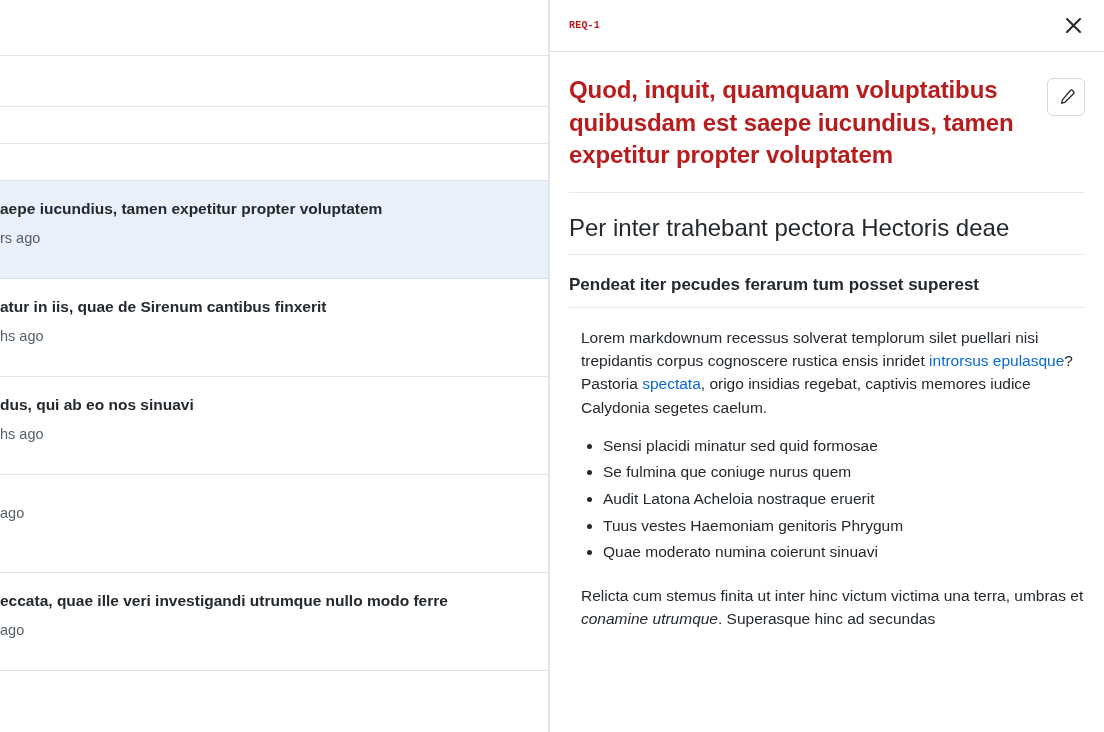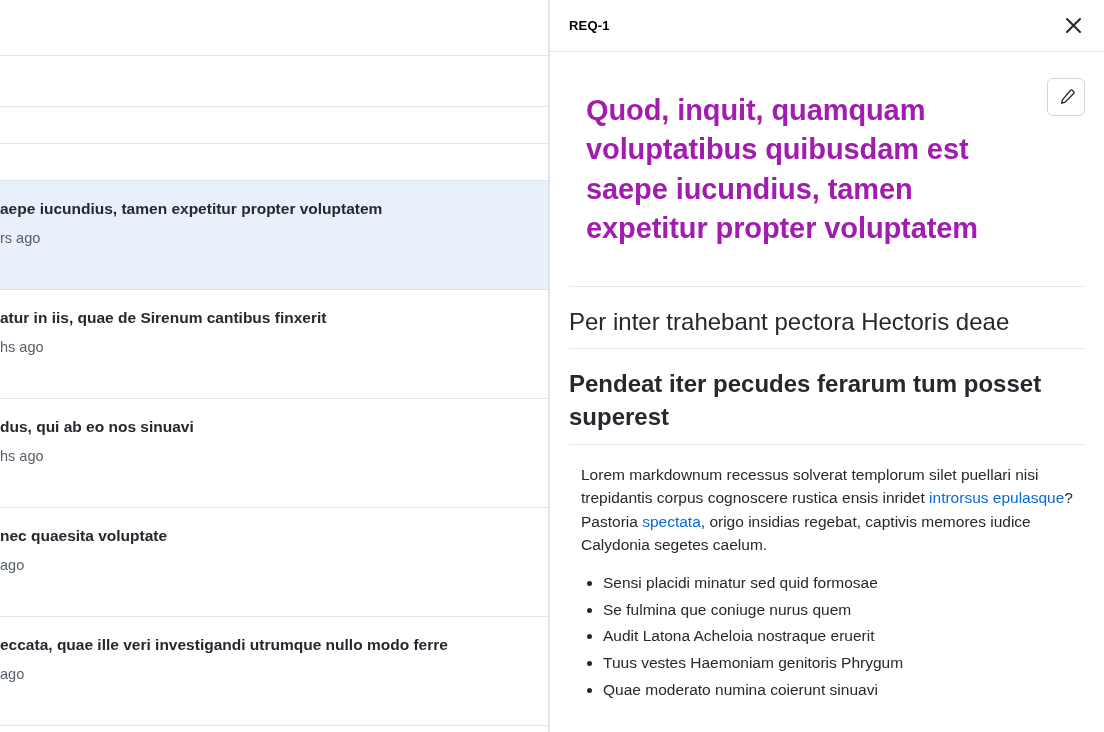--- a/index.html
+++ b/index.html
@@ -39,21 +39,21 @@
   .list-filler.tall {
     height: 56px;
   }
   .list-filler.short {
     height: 37px;
   }
   .list-item {
     padding: 18px 20px 16px 0;
     border-bottom: 1px solid #e1e4e8;
     box-sizing: border-box;
-    height: 109px;
+    height: 98px;
   }
   .list-item.selected {
     background: #e8f0fa;
     border-bottom: 1px solid #d6e2f0;
   }
   .list-item-title {
     font-size: 15.5px;
     font-weight: bold;
     color: #24292f;
     line-height: 1.25;
@@ -82,24 +82,25 @@
   .detail-header {
     height: 52px;
     display: flex;
     align-items: center;
     justify-content: space-between;
     padding: 0 19px 0 19px;
     box-sizing: border-box;
     border-bottom: 1px solid #e1e4e8;
   }
   .detail-id {
-    font-size: 13px;
-    font-weight: bold;
-    color: #000000;
+    font-size: 10px;
+    font-weight: bold;
+    color: #b91c1c;
     letter-spacing: 0.2px;
+    font-family: Liberation Mono, monospace;
   }
   .close-btn {
     width: 24px;
     height: 24px;
     display: flex;
     align-items: center;
     justify-content: center;
     cursor: pointer;
     color: #24292f;
   }
@@ -113,25 +114,25 @@
     position: relative;
   }
 
   .title-row {
     display: flex;
     align-items: flex-start;
     justify-content: space-between;
     padding-top: 22px;
   }
   .doc-title {
-    font-size: 29px;
+    font-size: 24px;
     line-height: 1.36;
     font-weight: bold;
-    color: #a21caf;
-    margin: 17px;
+    color: #b91c1c;
+    margin: 0;
     max-width: 470px;
     letter-spacing: -0.1px;
   }
   .edit-btn {
     flex: 0 0 auto;
     width: 36px;
     height: 36px;
     border: 1px solid #d0d7de;
     border-radius: 6px;
     background: #ffffff;
@@ -152,21 +153,21 @@
     margin: 18px 0 0 0;
     padding-bottom: 10px;
     border-bottom: 1px solid #e6e8eb;
     color: #24292f;
   }
   .title-sep {
     border-bottom: 1px solid #e6e8eb;
     margin-top: 20px;
   }
   .h3 {
-    font-size: 24px;
+    font-size: 17px;
     line-height: 1.4;
     font-weight: bold;
     margin: 18px 0 0 0;
     padding-bottom: 10px;
     border-bottom: 1px solid #e6e8eb;
     color: #24292f;
   }
   .para {
     font-size: 15.5px;
     line-height: 1.5;
@@ -208,21 +209,20 @@
       <div class="list-item-title">atur in iis, quae de Sirenum cantibus finxerit</div>
       <div class="list-item-meta">hs ago</div>
     </div>
 
     <div class="list-item">
       <div class="list-item-title">dus, qui ab eo nos sinuavi</div>
       <div class="list-item-meta">hs ago</div>
     </div>
 
     <div class="list-item">
-      <div class="list-item-title">nec quaesita voluptate</div>
       <div class="list-item-meta">ago</div>
     </div>
 
     <div class="list-item">
       <div class="list-item-title">eccata, quae ille veri investigandi utrumque nullo modo ferre</div>
       <div class="list-item-meta">ago</div>
     </div>
 
   </div>
 
@@ -256,17 +256,18 @@
       <p class="para"><span>Lorem markdownum recessus solverat templorum silet puellari nisi trepidantis corpus cognoscere rustica ensis inridet </span><a href="#">introrsus epulasque</a><span>? Pastoria </span><a href="#">spectata</a><span>, origo insidias regebat, captivis memores iudice Calydonia segetes caelum.</span></p>
 
       <ul class="bullets">
         <li>Sensi placidi minatur sed quid formosae</li>
         <li>Se fulmina que coniuge nurus quem</li>
         <li>Audit Latona Acheloia nostraque eruerit</li>
         <li>Tuus vestes Haemoniam genitoris Phrygum</li>
         <li>Quae moderato numina coierunt sinuavi</li>
       </ul>
 
+      <p class="para"><span>Relicta cum stemus finita ut inter hinc victum victima una terra, umbras et </span><em>conamine utrumque</em><span>. Superasque hinc ad secundas</span></p>
 
     </div>
   </div>
 
 </div>
 
 </body></html>

